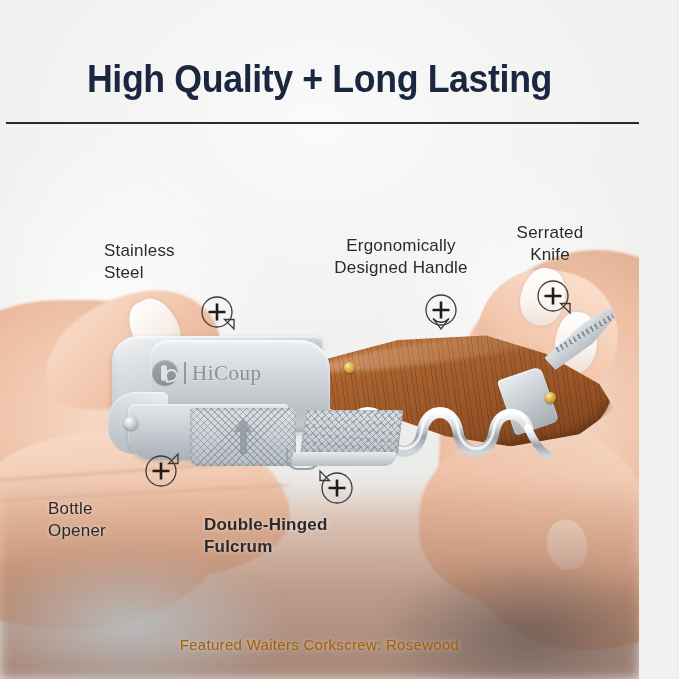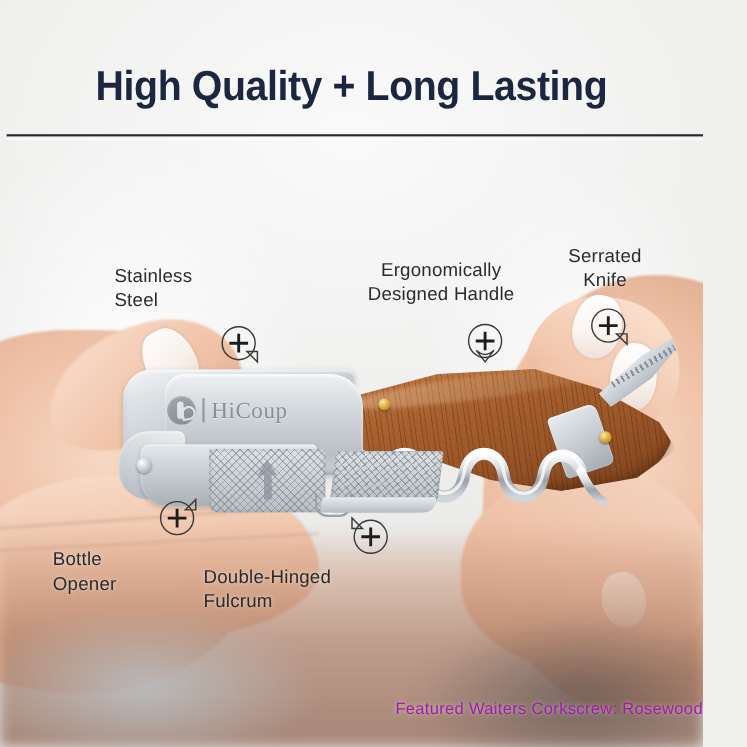--- a/index.html
+++ b/index.html
@@ -312,25 +312,25 @@
     color:#2b2b2b;
     letter-spacing:.2px;
     white-space:pre-line;
     text-shadow:0 0 4px rgba(255,255,255,.55);
   }
   .lbl-right { }
   .lbl-center { text-align:center; }
 
   .footer {
     position:absolute; left:0; right:0; top:636px;
-    text-align:right;
+    text-align:center;
     font-family:"Liberation Sans", sans-serif;
     font-size:15px;
     letter-spacing:.3px;
-    color:#a21caf;
+    color:#a16207;
     text-shadow:0 0 5px rgba(255,255,255,.5);
   }
 </style>
 </head>
 <body>
 
 <div id="stage">
 
   <div class="bg"></div>
   <div class="bg-soft-l"></div>
@@ -444,19 +444,19 @@
       </div>
       <div class="label lbl-right" style="left: 48px; top: 498px; width: 134px;">Bottle
 Opener</div>
       <div class="marker" style="left: 317px; top: 468px;">
         <svg width="40" height="40" viewBox="0 0 40 40">
           <path d="M12.5,12.5 L3,12.5 L3,3 Z" fill="none" stroke="#3a3a3a" stroke-width="1.3"></path>
           <circle cx="20" cy="20" r="15" fill="none" stroke="#3a3a3a" stroke-width="1.3"></circle>
           <path d="M20,11.5 L20,28.5 M11.5,20 L28.5,20" stroke="#1d1d1d" stroke-width="2.6" stroke-linecap="butt"></path>
         </svg>
       </div>
-      <div class="label lbl-right" style="left: 185px; top: 514px; width: 166px;">Double-Hinged
+      <div class="label lbl-right" style="left: 204px; top: 514px; width: 166px; font-weight: bold;">Double-Hinged
 Fulcrum</div>
     </div>
 
   <div class="footer">Featured Waiters Corkscrew: Rosewood</div>
 
 </div>
 
 </body></html>

